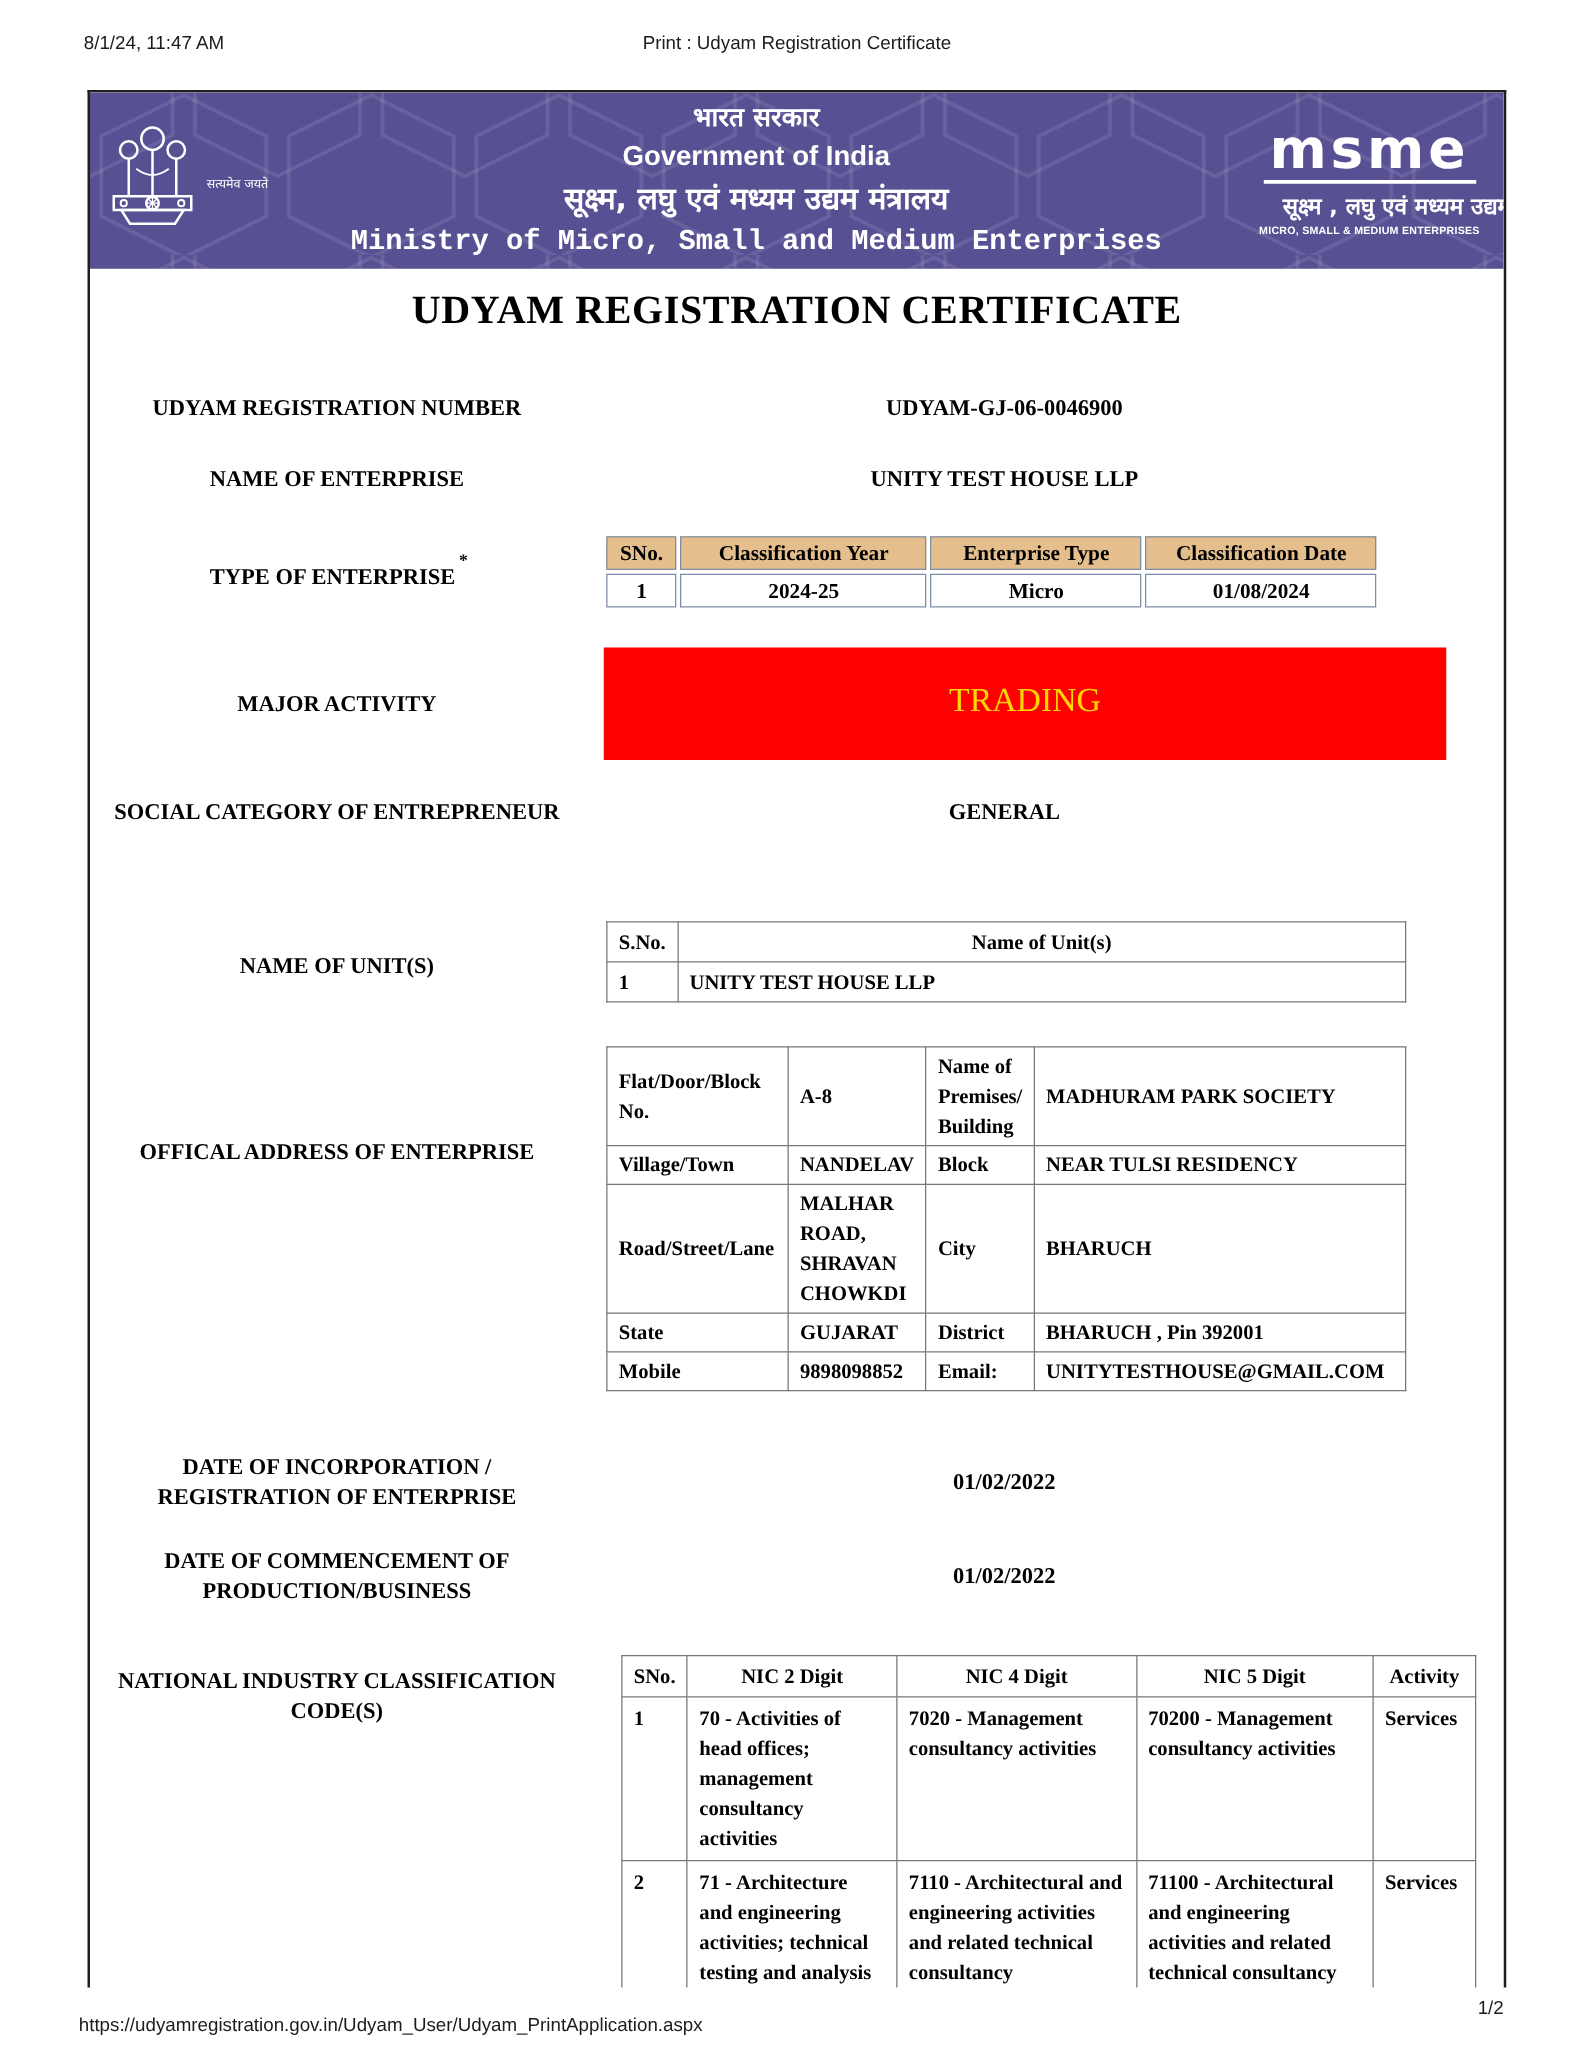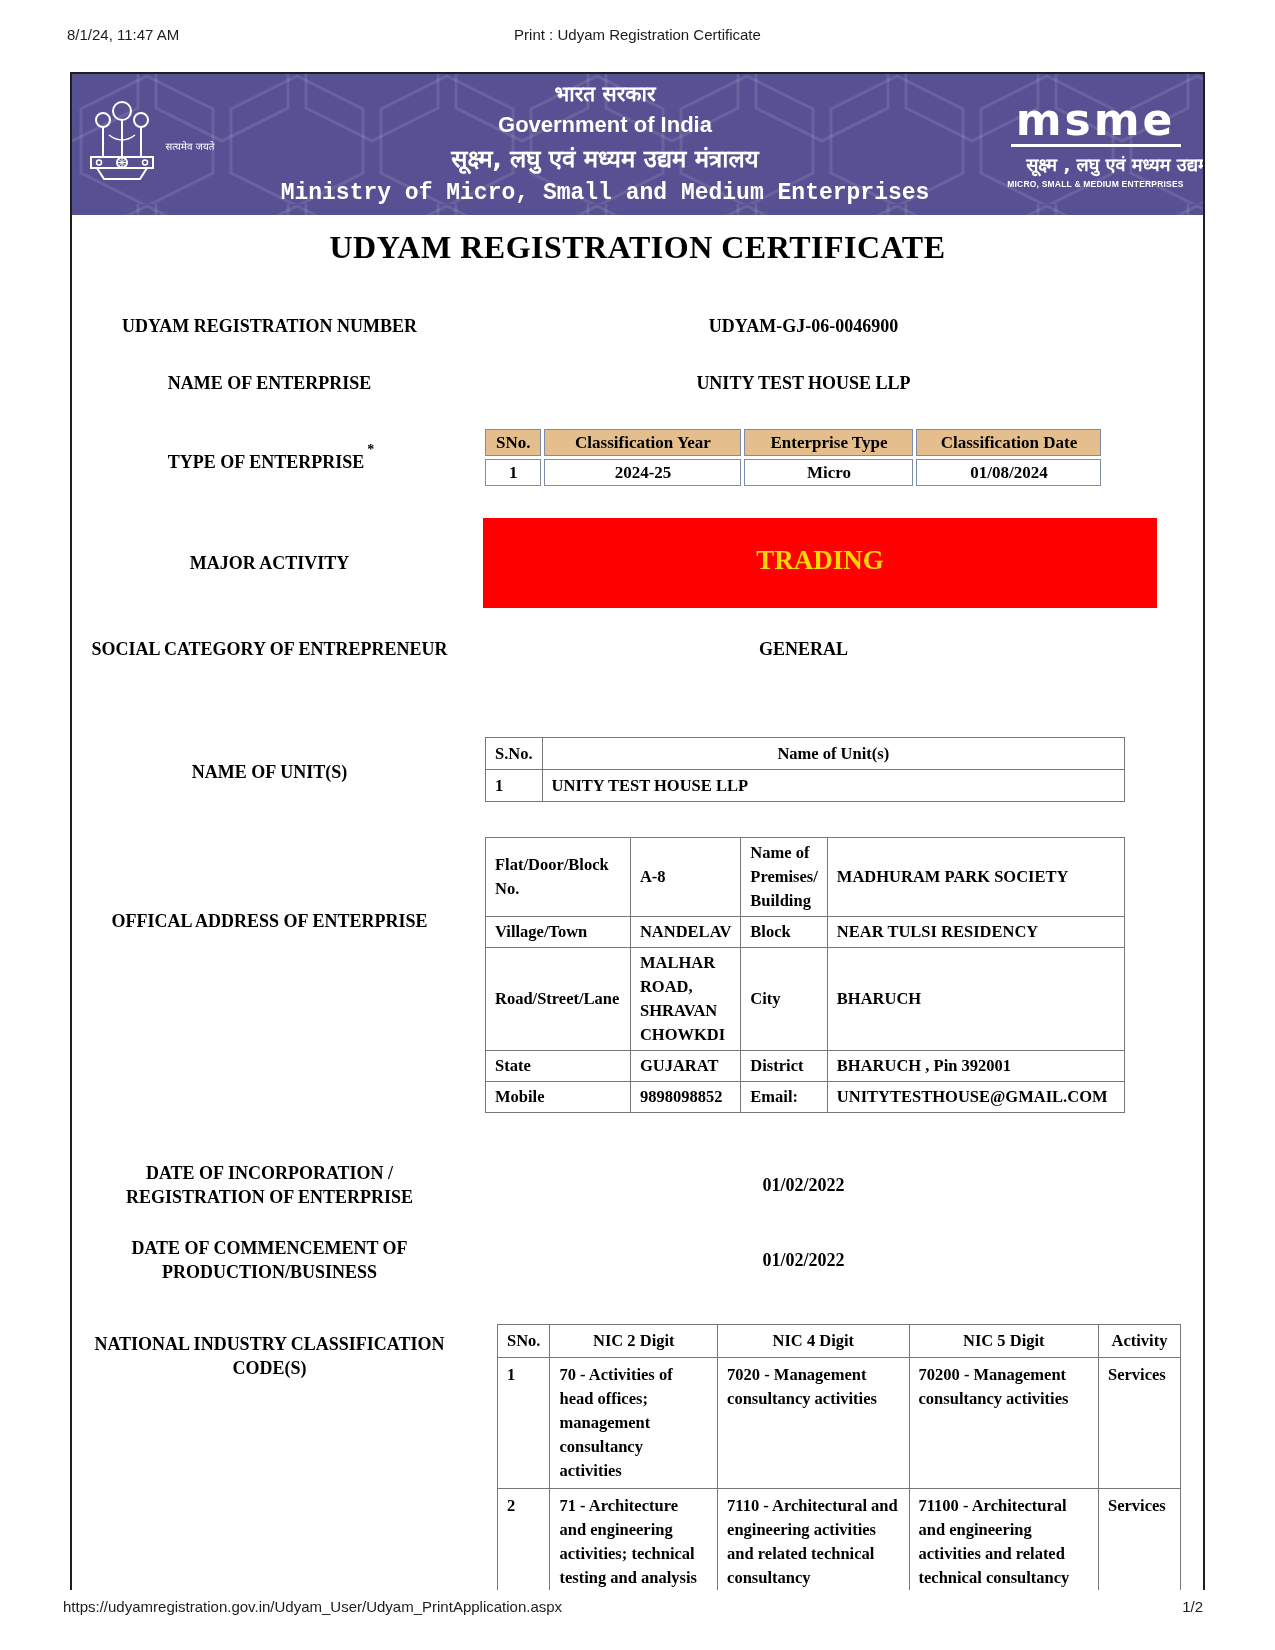--- a/index.html
+++ b/index.html
@@ -15,21 +15,21 @@
     font-family:"Liberation Sans","DejaVu Sans",sans-serif;
     font-size:15px; color:#1c1c1c;
   }
   .print-header .ph-date { position:absolute; left:67px; top:0; }
   .print-header .ph-title { position:absolute; left:0; right:0; text-align:center; top:0; }
   .print-footer {
     position:absolute; top:1598px; left:0; width:100%; height:22px;
     font-family:"Liberation Sans","DejaVu Sans",sans-serif;
     font-size:15px; color:#1c1c1c;
   }
-  .print-footer .pf-url { position:absolute; left:63px; top:0; }
+  .print-footer .pf-url { position:absolute; left:63px; top:14px; }
   .print-footer .pf-page { position:absolute; right:72px; top:0; }
 
   
   .cert-box {
     position:absolute; left:70px; top:72px; width:1135px; height:1518px;
     border:2px solid #1f1f1f; border-bottom:none; background:#fff; overflow:hidden;
   }
 
   
   .banner {
@@ -82,21 +82,21 @@
     padding:2px 10px; height:27px;
   }
   table.class-tbl th { background:#e4be8c; }
   table.class-tbl td { background:#fff; }
 
   
   .major-box {
     position:absolute; left:16px; top:0; width:674px; height:90px; background:#ff0000;
     color:#ffd700; text-align:center; display:flex; flex-direction:column; justify-content:center;
   }
-  .major-value { font-size:27px; font-weight:bold; margin-bottom:6px; }
+  .major-value { font-size:27px; font-weight:normal; margin-bottom:6px; }
   .major-note { font-size:19px; font-weight:bold; }
 
   
   table.plain { border-collapse:collapse; margin-left:18px; background:#fff; }
   table.plain th, table.plain td {
     border:1px solid #777; font-weight:bold; font-size:16.5px; padding:3px 9px; line-height:24px;
   }
   table.units-tbl { width:640px; }
   table.units-tbl th { text-align:center; }
   table.units-tbl td.sno { width:55px; }

